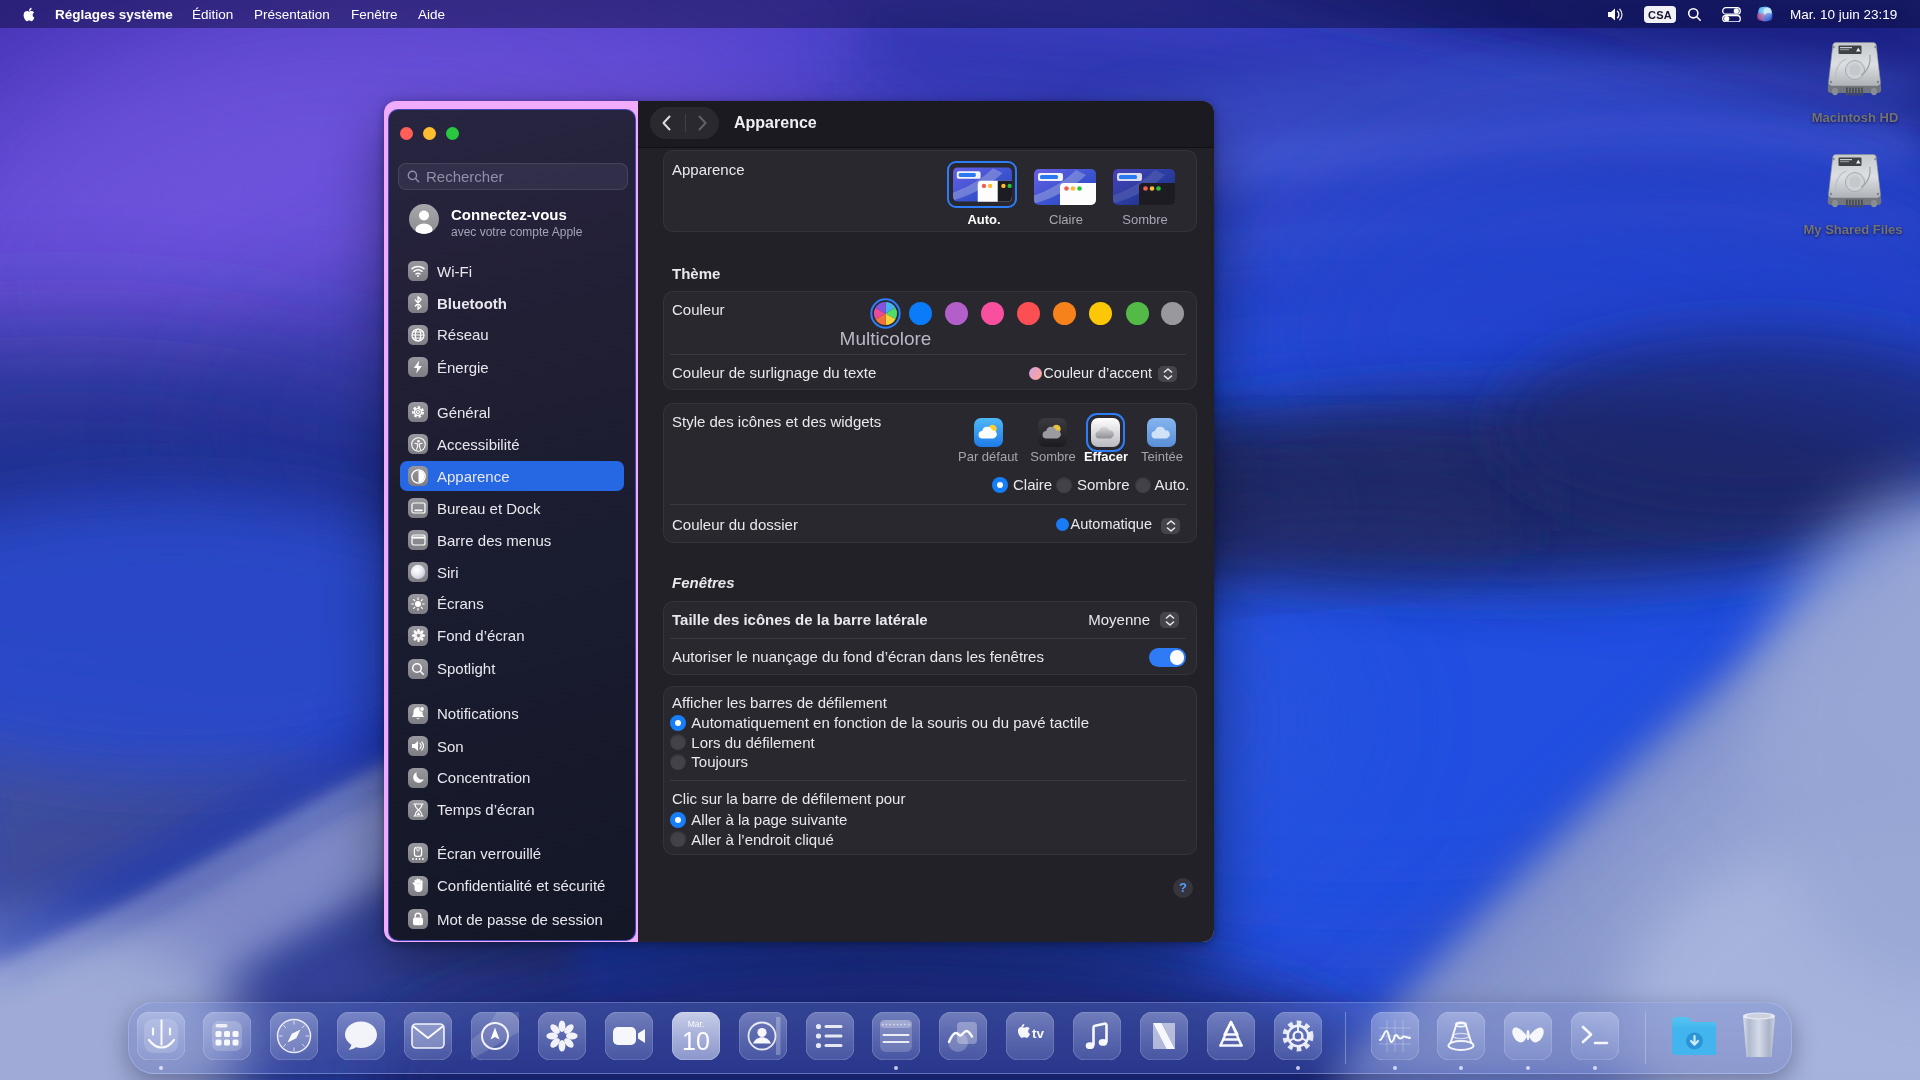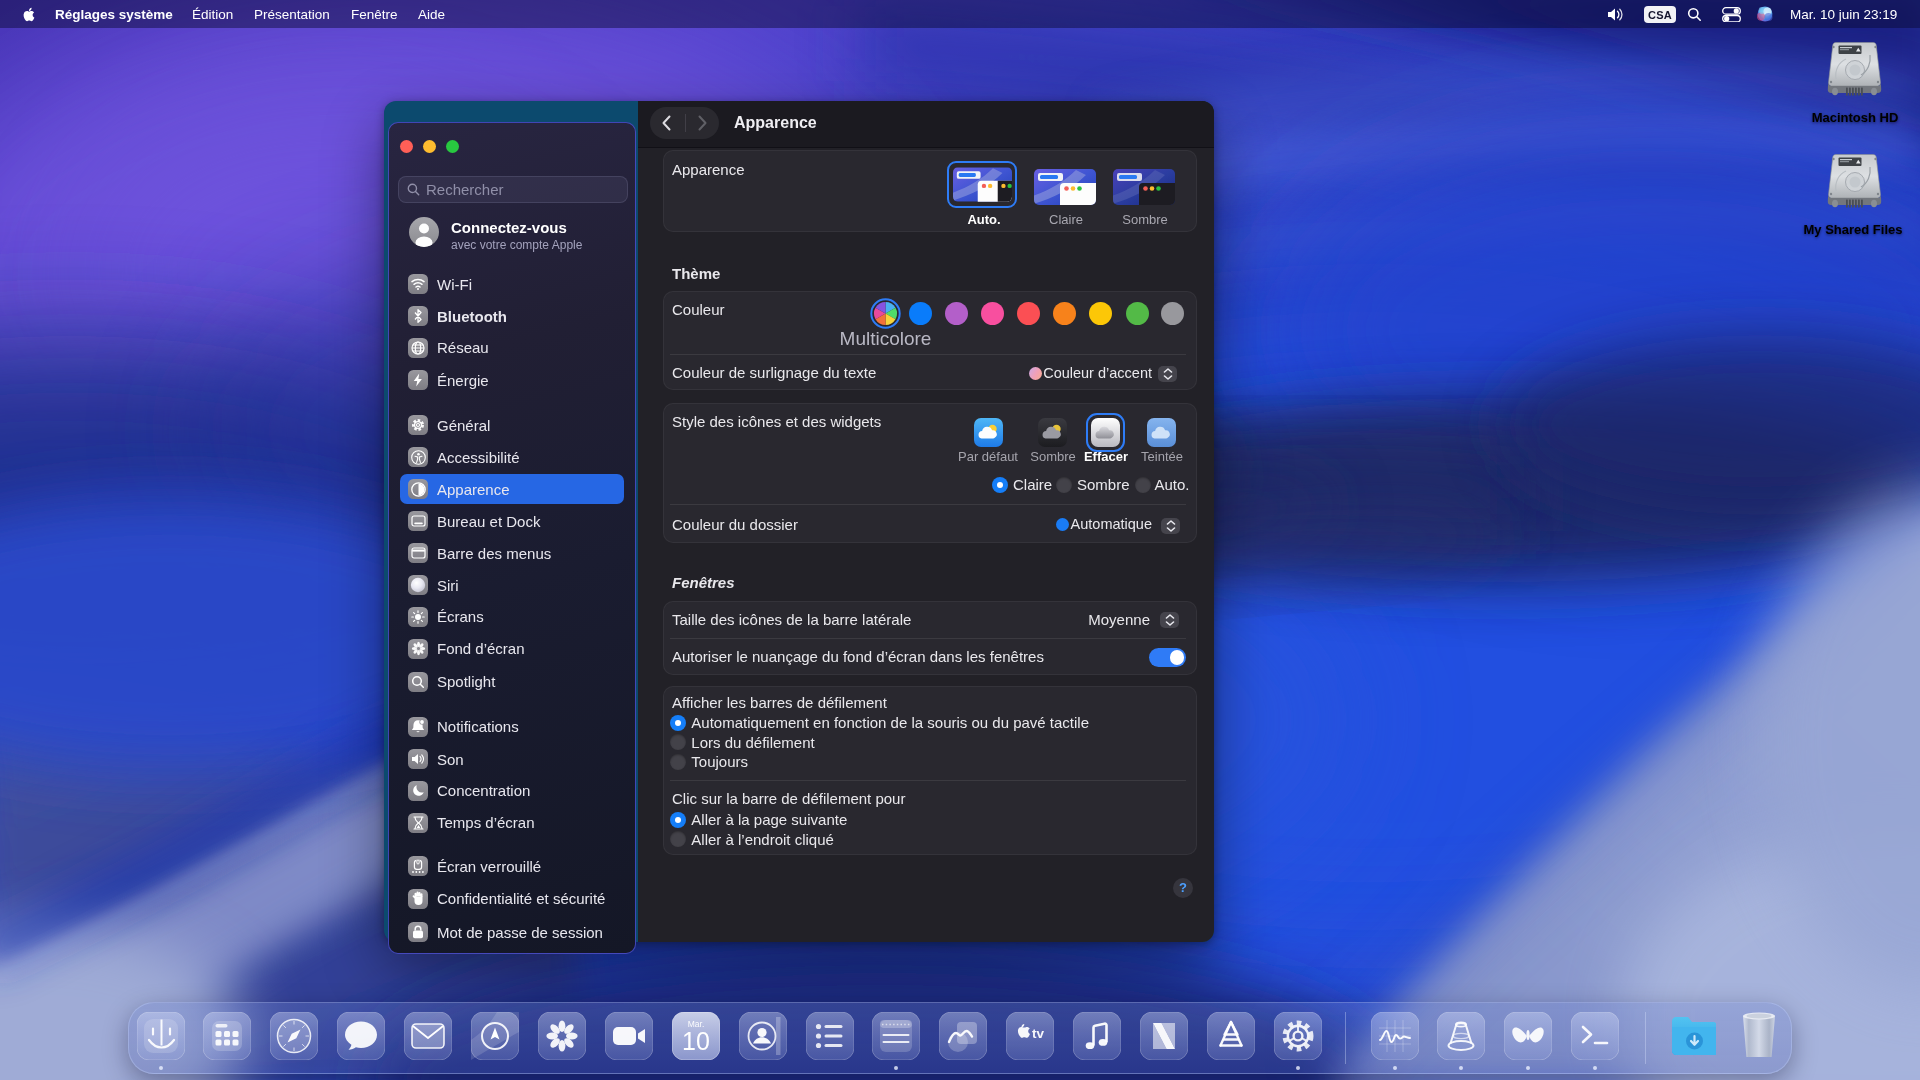--- a/index.html
+++ b/index.html
@@ -5,23 +5,23 @@
   html,body{margin:0;padding:0;width:1920px;height:1080px;overflow:hidden;
     font-family:"Liberation Sans", sans-serif;}
   #stage{position:relative;width:1920px;height:1080px;overflow:hidden;}
   #wall{position:absolute;left:0;top:0;}
   
   #menubar{position:absolute;left:0;top:0;width:1920px;height:28px;
     color:#fff;font-size:13.5px;}
   #menubar .l{position:absolute;top:0;height:28px;display:flex;align-items:center;}
   
   #win{position:absolute;left:384px;top:101px;width:830px;height:841px;
-    background:#0c4a6e;border-radius:12px;
+    background:#f0abfc;border-radius:12px;
     box-shadow:0 25px 60px rgba(0,0,14,.46),0 2px 10px rgba(0,0,0,.34);}
-  #sidebar{position:absolute;left:4px;top:21px;width:246px;height:830px;
+  #sidebar{position:absolute;left:4px;top:8px;width:246px;height:830px;
     border-radius:10px;border:1px solid rgba(80,85,230,.75);
     background:linear-gradient(166deg,#282541 0%,#211f34 28%,#1a1c30 55%,#141726 100%);
     overflow:hidden;}
   #content{position:absolute;left:254px;top:0;width:576px;height:841px;
     border-radius:0 12px 12px 0;overflow:hidden;background:#222127;}
   #titlebar{position:absolute;left:0;top:0;width:576px;height:46px;background:#1b1a20;z-index:3;
     border-bottom:1px solid #111016;}
   .tl{position:absolute;top:17px;width:13px;height:13px;border-radius:50%;}
   
   .srow{position:absolute;left:11px;width:224px;height:30px;border-radius:7px;
@@ -40,21 +40,21 @@
   .radio.on{background:#157ef8;box-shadow:none;}
   .radio.on::after{content:"";position:absolute;left:5px;top:5px;width:6px;height:6px;border-radius:50%;background:#fff;}
   .cdot{position:absolute;width:23px;height:23px;border-radius:50%;}
   
   #dock{position:absolute;left:128px;top:1002px;width:1664px;height:72px;border-radius:26px;
     background:linear-gradient(180deg,rgba(110,130,205,.30),rgba(75,90,170,.28));
     border:1px solid rgba(200,215,255,.32);box-shadow:0 8px 24px rgba(10,10,40,.35);box-sizing:border-box;}
   .dicon{position:absolute;top:1012px;width:48px;height:48px;}
   .ddot{position:absolute;top:1066px;width:4px;height:4px;border-radius:50%;background:rgba(235,240,255,.8);}
   
-  .desk{position:absolute;width:120px;text-align:center;color:#000000;font-size:13px;font-weight:bold;
+  .desk{position:absolute;width:120px;text-align:center;color:#737373;font-size:13px;font-weight:bold;
     text-shadow:0 1px 3px rgba(0,0,30,.65);}
 </style>
 </head>
 <body>
 <div id="stage">
 <svg id="wall" width="1920" height="1080" viewBox="0 0 1920 1080">
   <defs>
     <linearGradient id="silkR" x1="0" y1="1" x2="1" y2="0">
       <stop offset="0" stop-color="#8391c8"></stop>
       <stop offset=".6" stop-color="#91a0d2"></stop>
@@ -441,21 +441,21 @@
             <circle cx="6.5" cy="6.5" r="6.5" fill="#1a7cf5"></circle>
           </svg>
       <div class="lab" style="right:62px;top:415.3px;text-align:right;font-size:14.5px;">Automatique</div>
       <div class="chev" style="left:523px;top:416.5px;"><svg style="margin:2px 0 0 4.5px;" width="10" height="12" viewBox="0 0 10 12" fill="none" stroke="#e8e8ee" stroke-width="1.6" stroke-linecap="round" stroke-linejoin="round">
               <path d="M1.5 4L5 1l3.5 3M1.5 8L5 11l3.5-3"></path>
             </svg></div>
 
       <div class="ghead" style="left:34px;top:473.3px;font-style:italic;">Fenêtres</div>
 
       <div class="gbox" style="top:500px;height:74px;"></div>
-      <div class="lab" style="left:34px;top:510px;">Taille des icônes de la barre latérale</div>
+      <div class="lab" style="left:34px;top:510px;font-weight:bold;">Taille des icônes de la barre latérale</div>
       <div class="lab" style="right:64px;top:510px;text-align:right;">Moyenne</div>
       <div class="chev" style="left:522px;top:511px;"><svg style="margin:2px 0 0 4.5px;" width="10" height="12" viewBox="0 0 10 12" fill="none" stroke="#e8e8ee" stroke-width="1.6" stroke-linecap="round" stroke-linejoin="round">
               <path d="M1.5 4L5 1l3.5 3M1.5 8L5 11l3.5-3"></path>
             </svg></div>
       <div class="div" style="left:32px;width:516px;top:537.3px;"></div>
       <div class="lab" style="left:34px;top:547.3px;">Autoriser le nuançage du fond d’écran dans les fenêtres</div>
       <div style="position:absolute;left:511px;top:547.3px;width:37px;height:18.5px;border-radius:10px;background:#2f7bf6;">
         <div style="position:absolute;right:2px;top:2px;width:14.5px;height:14.5px;border-radius:50%;background:#fff;"></div>
       </div>
 

